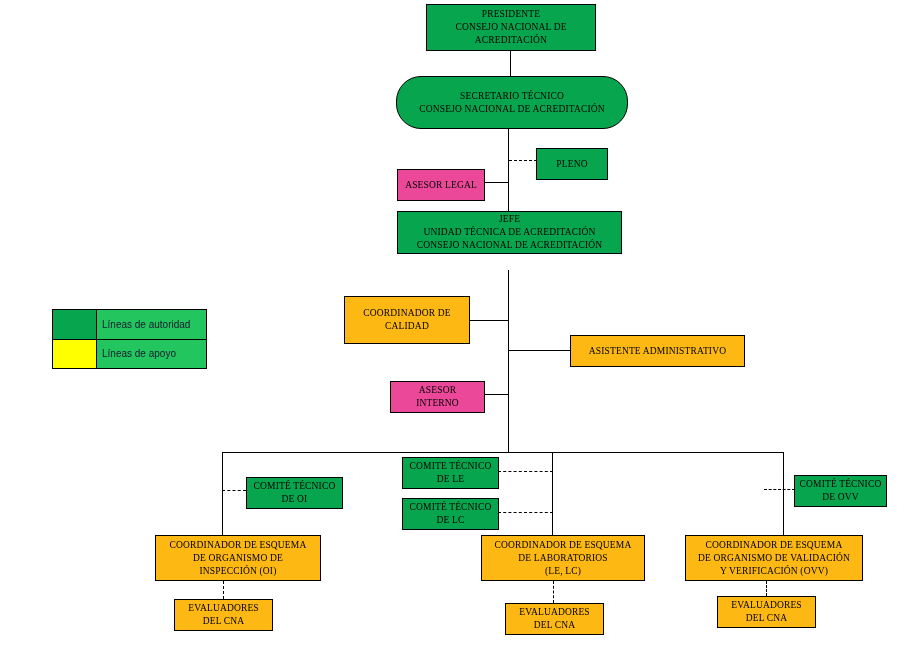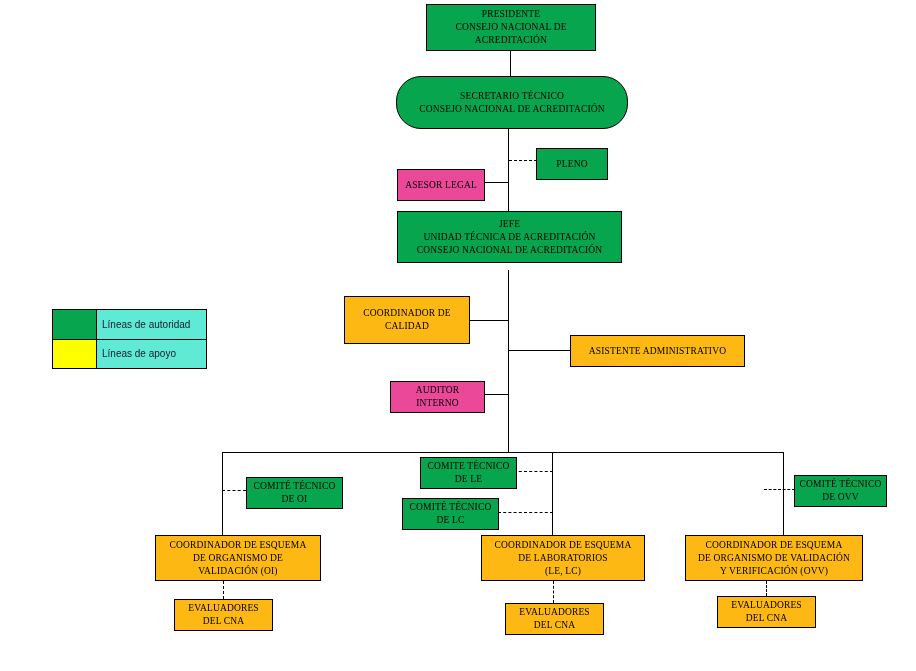--- a/index.html
+++ b/index.html
@@ -63,21 +63,21 @@
   .dash.v {
     width: 0;
     border-left: 1px dashed #000000;
   }
 
   
   #legend {
     position: absolute;
     box-sizing: border-box;
     border: 1px solid #000000;
-    background: #5eead4;
+    background: #22c55e;
     z-index: 6;
     display: flex;
     flex-direction: column;
   }
   .legend-row {
     display: flex;
     flex: 1 1 0;
     border-bottom: 1px solid #000000;
     box-sizing: border-box;
   }
@@ -158,21 +158,21 @@
       <span>PLENO</span>
     </div>
   </div>
 
   <div class="node yellow" style="left:397px; top:169px; width:88px; height:27px;">
     <div class="lines">
       <span>ASESOR LEGAL</span>
     </div>
   </div>
 
-  <div class="node green" style="left:397px; top:211px; width:225px; height:52px;">
+  <div class="node green" style="left:397px; top:211px; width:225px; height:43px;">
     <div class="lines">
       <span>JEFE</span>
       <span>UNIDAD TÉCNICA DE ACREDITACIÓN</span>
       <span>CONSEJO NACIONAL DE ACREDITACIÓN</span>
     </div>
   </div>
 
   <div class="node orange" style="left:344px; top:296px; width:126px; height:48px;">
     <div class="lines">
       <span>COORDINADOR DE</span>
@@ -181,33 +181,33 @@
   </div>
 
   <div class="node orange" style="left:570px; top:335px; width:175px; height:30px;">
     <div class="lines">
       <span>ASISTENTE ADMINISTRATIVO</span>
     </div>
   </div>
 
   <div class="node yellow" style="left:390px; top:381px; width:95px; height:29px;">
     <div class="lines">
-      <span>AUDITOR</span>
+      <span>ASESOR</span>
       <span>INTERNO</span>
     </div>
   </div>
 
   <div class="node green" style="left:246px; top:477px; width:97px; height:28px;">
     <div class="lines">
       <span>COMITÉ TÉCNICO</span>
       <span>DE OI</span>
     </div>
   </div>
 
-  <div class="node green" style="left:402px; top:457px; width:97px; height:28px;margin-left:18px;">
+  <div class="node green" style="left:402px; top:457px; width:97px; height:28px;">
     <div class="lines">
       <span>COMITE TÉCNICO</span>
       <span>DE LE</span>
     </div>
   </div>
 
   <div class="node green" style="left:402px; top:498px; width:97px; height:28px;">
     <div class="lines">
       <span>COMITÉ TÉCNICO</span>
       <span>DE LC</span>
@@ -218,21 +218,21 @@
     <div class="lines">
       <span>COMITÉ TÉCNICO</span>
       <span>DE OVV</span>
     </div>
   </div>
 
   <div class="node orange" style="left:155px; top:535px; width:166px; height:46px;">
     <div class="lines">
       <span>COORDINADOR DE ESQUEMA</span>
       <span>DE ORGANISMO DE</span>
-      <span>VALIDACIÓN (OI)</span>
+      <span>INSPECCIÓN (OI)</span>
     </div>
   </div>
 
   <div class="node orange" style="left:481px; top:535px; width:164px; height:46px;">
     <div class="lines">
       <span>COORDINADOR DE ESQUEMA</span>
       <span>DE LABORATORIOS</span>
       <span>(LE, LC)</span>
     </div>
   </div>

